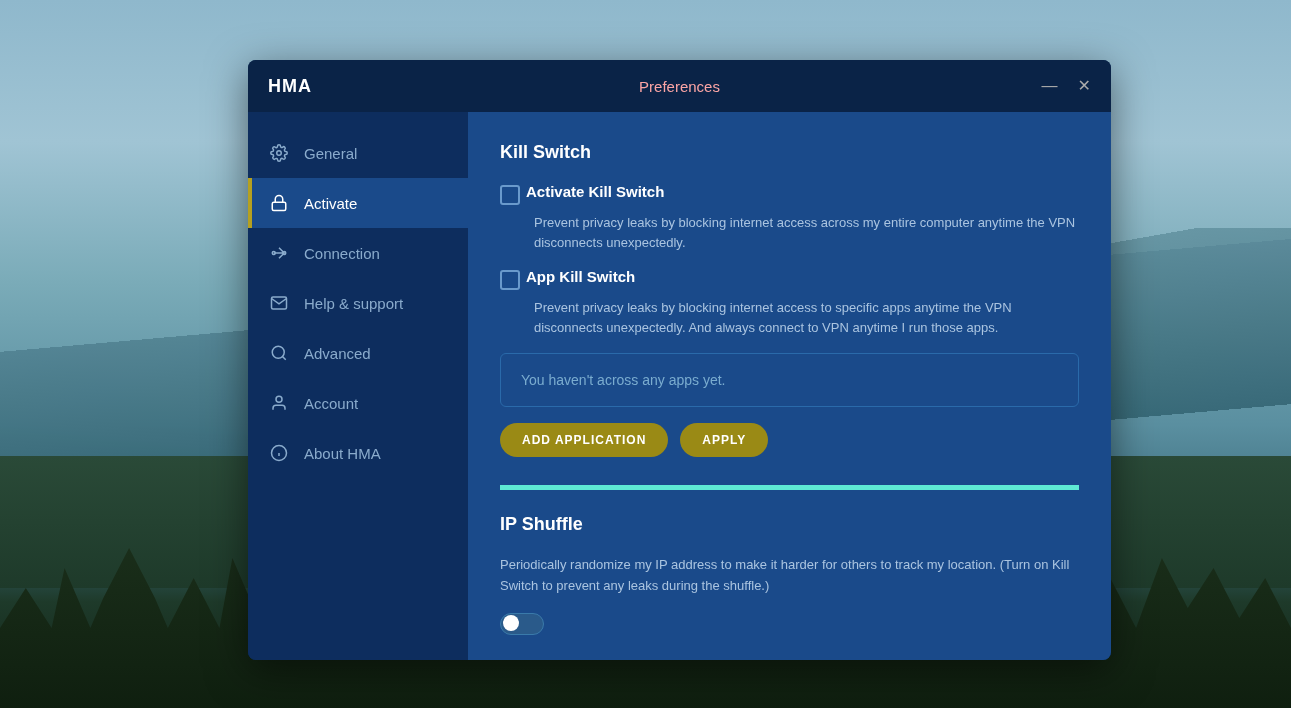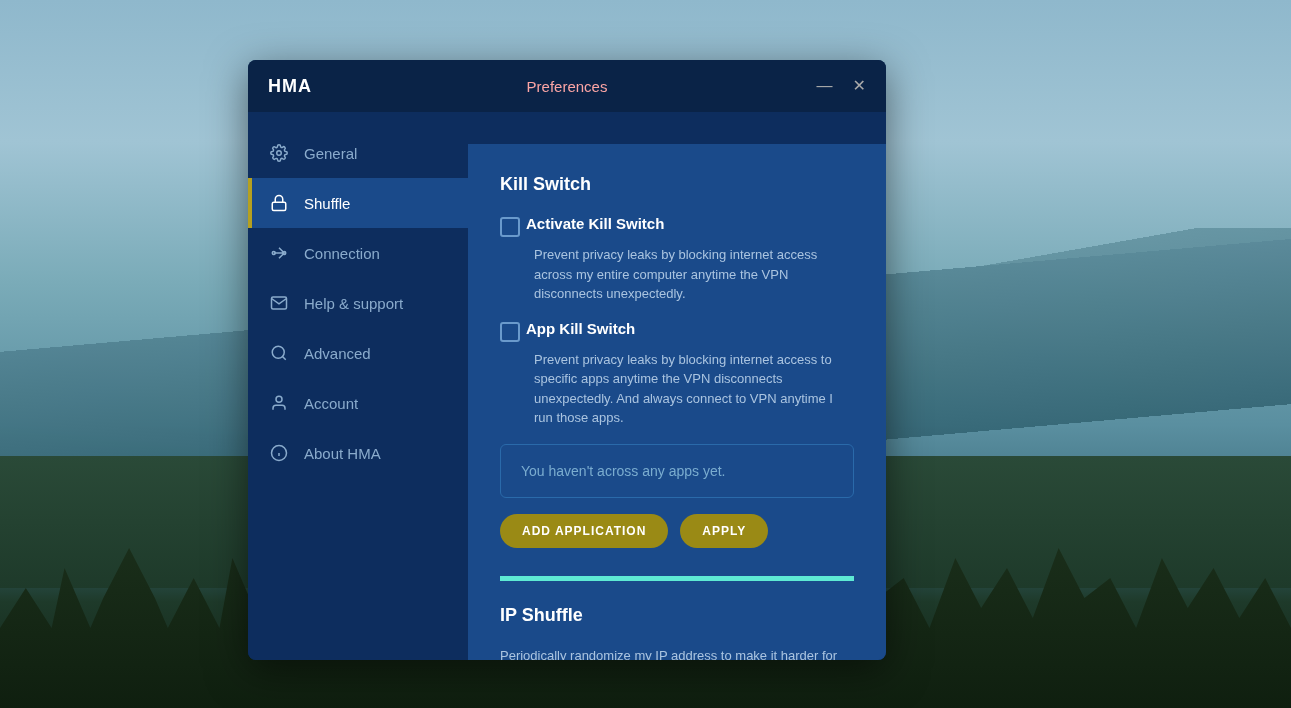--- a/index.html
+++ b/index.html
@@ -58,21 +58,21 @@
         50% 55%, 52% 20%, 54% 45%, 56% 35%, 58% 60%, 60% 25%, 62% 50%, 64% 30%, 66% 15%,
         68% 45%, 70% 35%, 72% 60%, 74% 25%, 76% 50%, 78% 30%, 80% 55%, 82% 20%, 84% 45%,
         86% 35%, 88% 60%, 90% 25%, 92% 50%, 94% 30%, 96% 55%, 98% 35%, 100% 60%, 100% 100%
       );
     }
 
     .app-window {
       position: absolute;
       left: 248px;
       top: 60px;
-      width: 638px;
+      width: 863px;
       height: 600px;
       background: #0d2d5e;
       border-radius: 8px;
       display: flex;
       flex-direction: column;
       box-shadow: 0 10px 40px rgba(0,0,0,0.5);
       overflow: hidden;
     }
 
     .title-bar {
@@ -173,21 +173,20 @@
 
     
     .content-area {
       flex: 1;
       background: #1a4a8a;
       border-radius: 0 0 0 0;
       overflow-y: auto;
       padding: 30px 32px;
       scrollbar-width: thin;
       scrollbar-color: #2a5a9a transparent;
-      margin-top: 32px;
     }
 
     .content-area::-webkit-scrollbar { width: 6px; }
     .content-area::-webkit-scrollbar-thumb { background: #2a5a9a; border-radius: 3px; }
 
     
     .section-title {
       font-size: 18px;
       font-weight: 700;
       color: #fff;
@@ -327,21 +326,21 @@
         <span>General</span>
       </div>
 
       <div class="sidebar-item active">
         <span class="sidebar-icon">
           <svg width="18" height="18" viewBox="0 0 24 24" fill="none" stroke="currentColor" stroke-width="2">
             <rect x="3" y="11" width="18" height="11" rx="2" ry="2"></rect>
             <path d="M7 11V7a5 5 0 0 1 10 0v4"></path>
           </svg>
         </span>
-        <span>Shuffle</span>
+        <span>Activate</span>
       </div>
 
       <div class="sidebar-item">
         <span class="sidebar-icon">
           <svg width="18" height="18" viewBox="0 0 24 24" fill="none" stroke="currentColor" stroke-width="2">
             <path d="M5 12h14M12 5l7 7-7 7"></path>
             <circle cx="5" cy="12" r="2"></circle>
             <circle cx="19" cy="12" r="2"></circle>
           </svg>
         </span>

